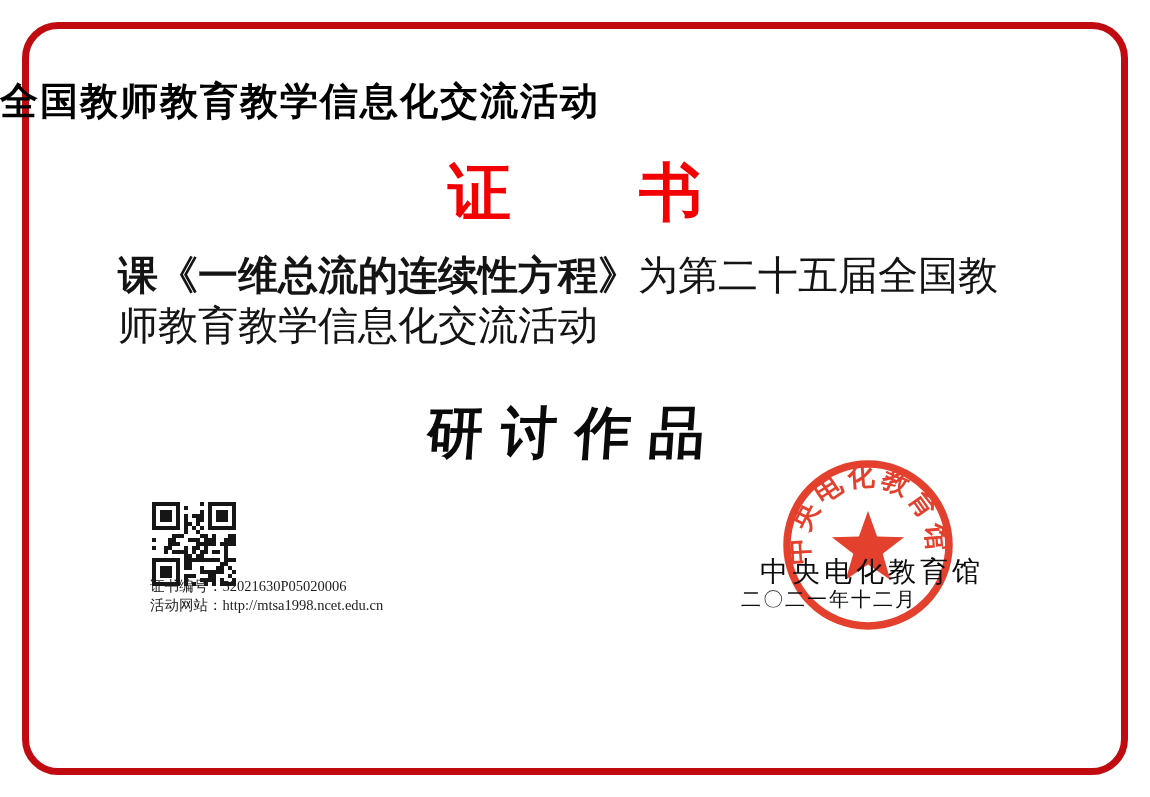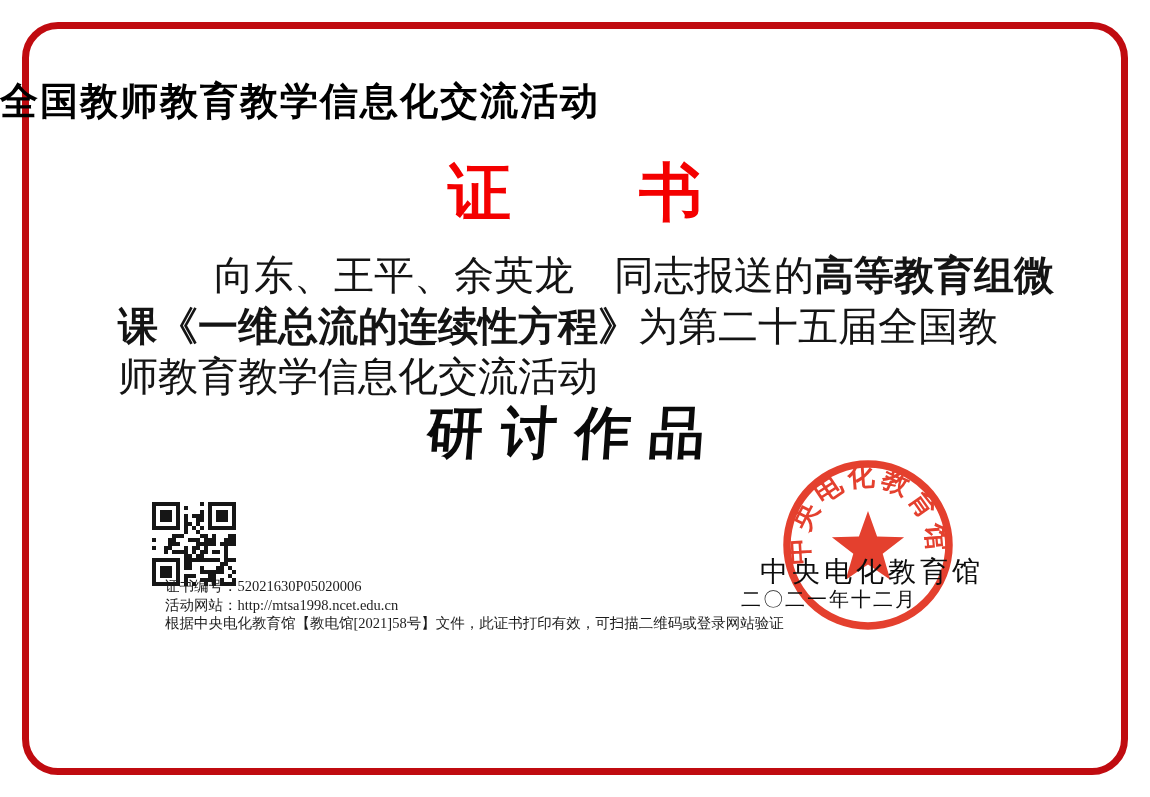--- a/index.html
+++ b/index.html
@@ -39,21 +39,21 @@
     font-family:"Liberation Serif","DejaVu Serif",serif;
     transform:skewX(-4deg);
   }
   .qr{position:absolute;left:152px;top:502px;width:84px;height:84px;}
   .qr svg{width:84px;height:84px;display:block;}
   .footer-lines{
     position:absolute;left:150px;top:577px;width:620px;
     font-size:14.5px;line-height:18.5px;color:#1c1c1c;
     font-family:"Liberation Serif","DejaVu Serif",serif;
   }
-  .footer-line{white-space:nowrap;margin-left:15px;}
+  .footer-line{white-space:nowrap;}
   .seal{position:absolute;left:778px;top:455px;width:180px;height:180px;z-index:1;opacity:0.92;}
   .seal svg{width:180px;height:180px;display:block;}
   .signature{
     position:absolute;z-index:2;color:#0d0d0d;
     font-family:"Liberation Serif","DejaVu Serif",serif;
   }
   .signature.org{left:760px;top:553px;font-size:28px;letter-spacing:4px;}
   .signature.date{left:741px;top:586px;font-size:20px;letter-spacing:2px;}
 </style>
 </head>
@@ -62,21 +62,20 @@
 <div class="certificate-border" style="border-color: rgb(192, 11, 16);"></div>
 
 <div class="title">全国教师教育教学信息化交流活动</div>
 
 <div class="cert-word" style="color: rgb(244, 0, 0);">
   <span>证</span>
   <span>书</span>
 </div>
 
 <div class="body-text">
-  <div class="body-line"><span class="indent"></span><span>向东、王平、余英龙　同志报送的</span><span class="seg-bold">高等教育组微</span></div>
   <div class="body-line"><span class="seg-bold">课《一维总流的连续性方程》</span><span>为第二十五届全国教</span></div>
   <div class="body-line"><span>师教育教学信息化交流活动</span></div>
 </div>
 
 <div class="award-type">研讨作品</div>
 
 <div class="qr">
   <svg id="qr-svg" viewBox="0 0 21 21" shape-rendering="crispEdges">
       <rect x="0" y="0" width="1" height="1" fill="#161616"></rect>
       <rect x="1" y="0" width="1" height="1" fill="#161616"></rect>
@@ -300,21 +299,20 @@
       <rect x="17" y="20" width="1" height="1" fill="#161616"></rect>
       <rect x="18" y="20" width="1" height="1" fill="#161616"></rect>
       <rect x="19" y="20" width="1" height="1" fill="#161616"></rect>
       <rect x="20" y="20" width="1" height="1" fill="#161616"></rect>
     </svg>
 </div>
 
 <div class="footer-lines">
   <div class="footer-line"><span>证书编号：</span><span>52021630P05020006</span></div>
   <div class="footer-line"><span>活动网站：</span><span>http://mtsa1998.ncet.edu.cn</span></div>
-  <div class="footer-line">根据中央电化教育馆【教电馆[2021]58号】文件，此证书打印有效，可扫描二维码或登录网站验证</div>
 </div>
 
 <div class="seal">
   <svg viewBox="0 0 180 180">
     <circle cx="90" cy="90" r="81" fill="none" stroke="#e2301d" stroke-width="7.5" class="seal-ink-stroke"></circle>
     <polygon class="seal-ink-fill" fill="#e2301d" points="90,56 99.1,81.5 126.1,82.3 104.7,98.8 112.3,124.7 90,109.5 67.7,124.7 75.3,98.8 53.9,82.3 80.9,81.5"></polygon>
     <defs>
       <path id="seal-arc" d="M 33.6 110.5 A 60 60 0 1 1 146.4 110.5" fill="none"></path>
     </defs>
     <text font-size="27" font-weight="bold" letter-spacing="4" fill="#e2301d" class="seal-ink-fill" font-family="Liberation Serif, DejaVu Serif, serif">

